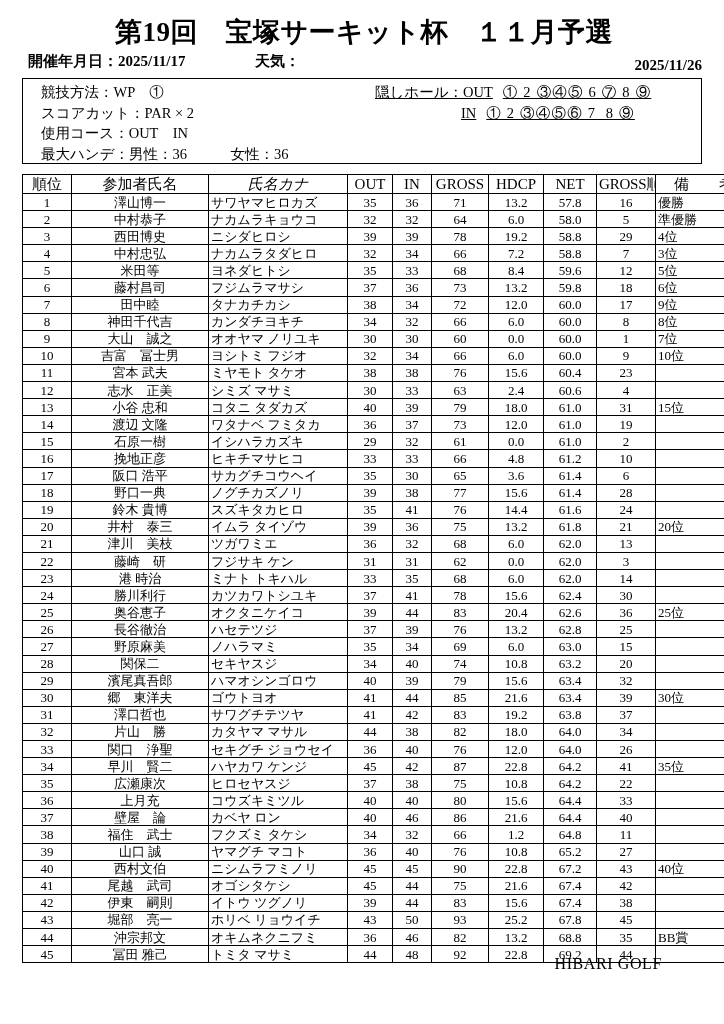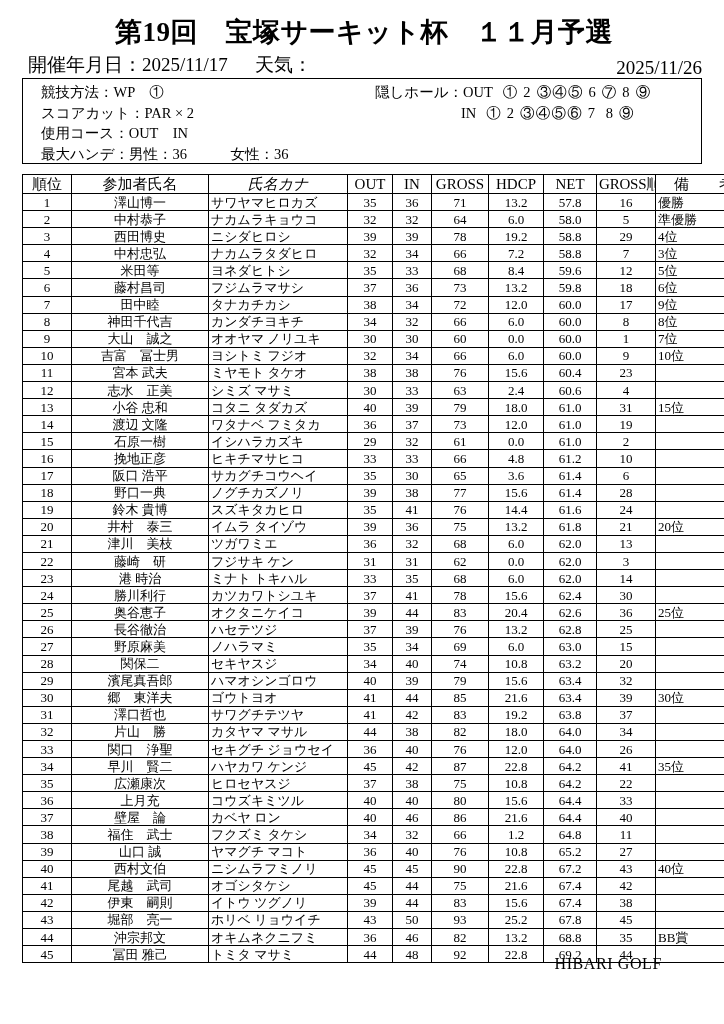--- a/index.html
+++ b/index.html
@@ -31,23 +31,24 @@
     letter-spacing: 0.5px;
     margin: 0;
     padding: 14px 0 2px 4px;
     white-space: pre;
   }
 
   
   .meta-line {
     position: relative;
     height: 22px;
-    font-size: 19px;
+    font-size: 15px;
     padding: 0 14px;
     box-sizing: border-box;
+    font-weight: bold;
   }
   .meta-held {
     position: absolute;
     left: 28px;
     top: 0;
     white-space: pre;
   }
   .meta-weather {
     position: absolute;
     left: 255px;
@@ -77,21 +78,21 @@
     line-height: 20.5px;
   }
   .info-left div { white-space: pre; }
   .info-right {
     position: absolute;
     left: 352px;
     top: 3px;
     font-size: 14.5px;
     line-height: 20.5px;
   }
-  .info-right .row { white-space: pre; display: flex; align-items: baseline; }
+  .info-right .row { white-space: pre; display: flex; align-items: baseline; text-decoration: underline; }
   .info-right .lbl { display: inline-block; }
   .info-right .lbl.indent { padding-left: 86px; }
   .holes { display: inline-block; margin-left: 10px; letter-spacing: 1.2px; white-space: pre; text-align: right; }
 
   
   .tbl-wrap {
     margin: 4px 22px 0 22px;
   }
   table.results {
     border-collapse: collapse;

